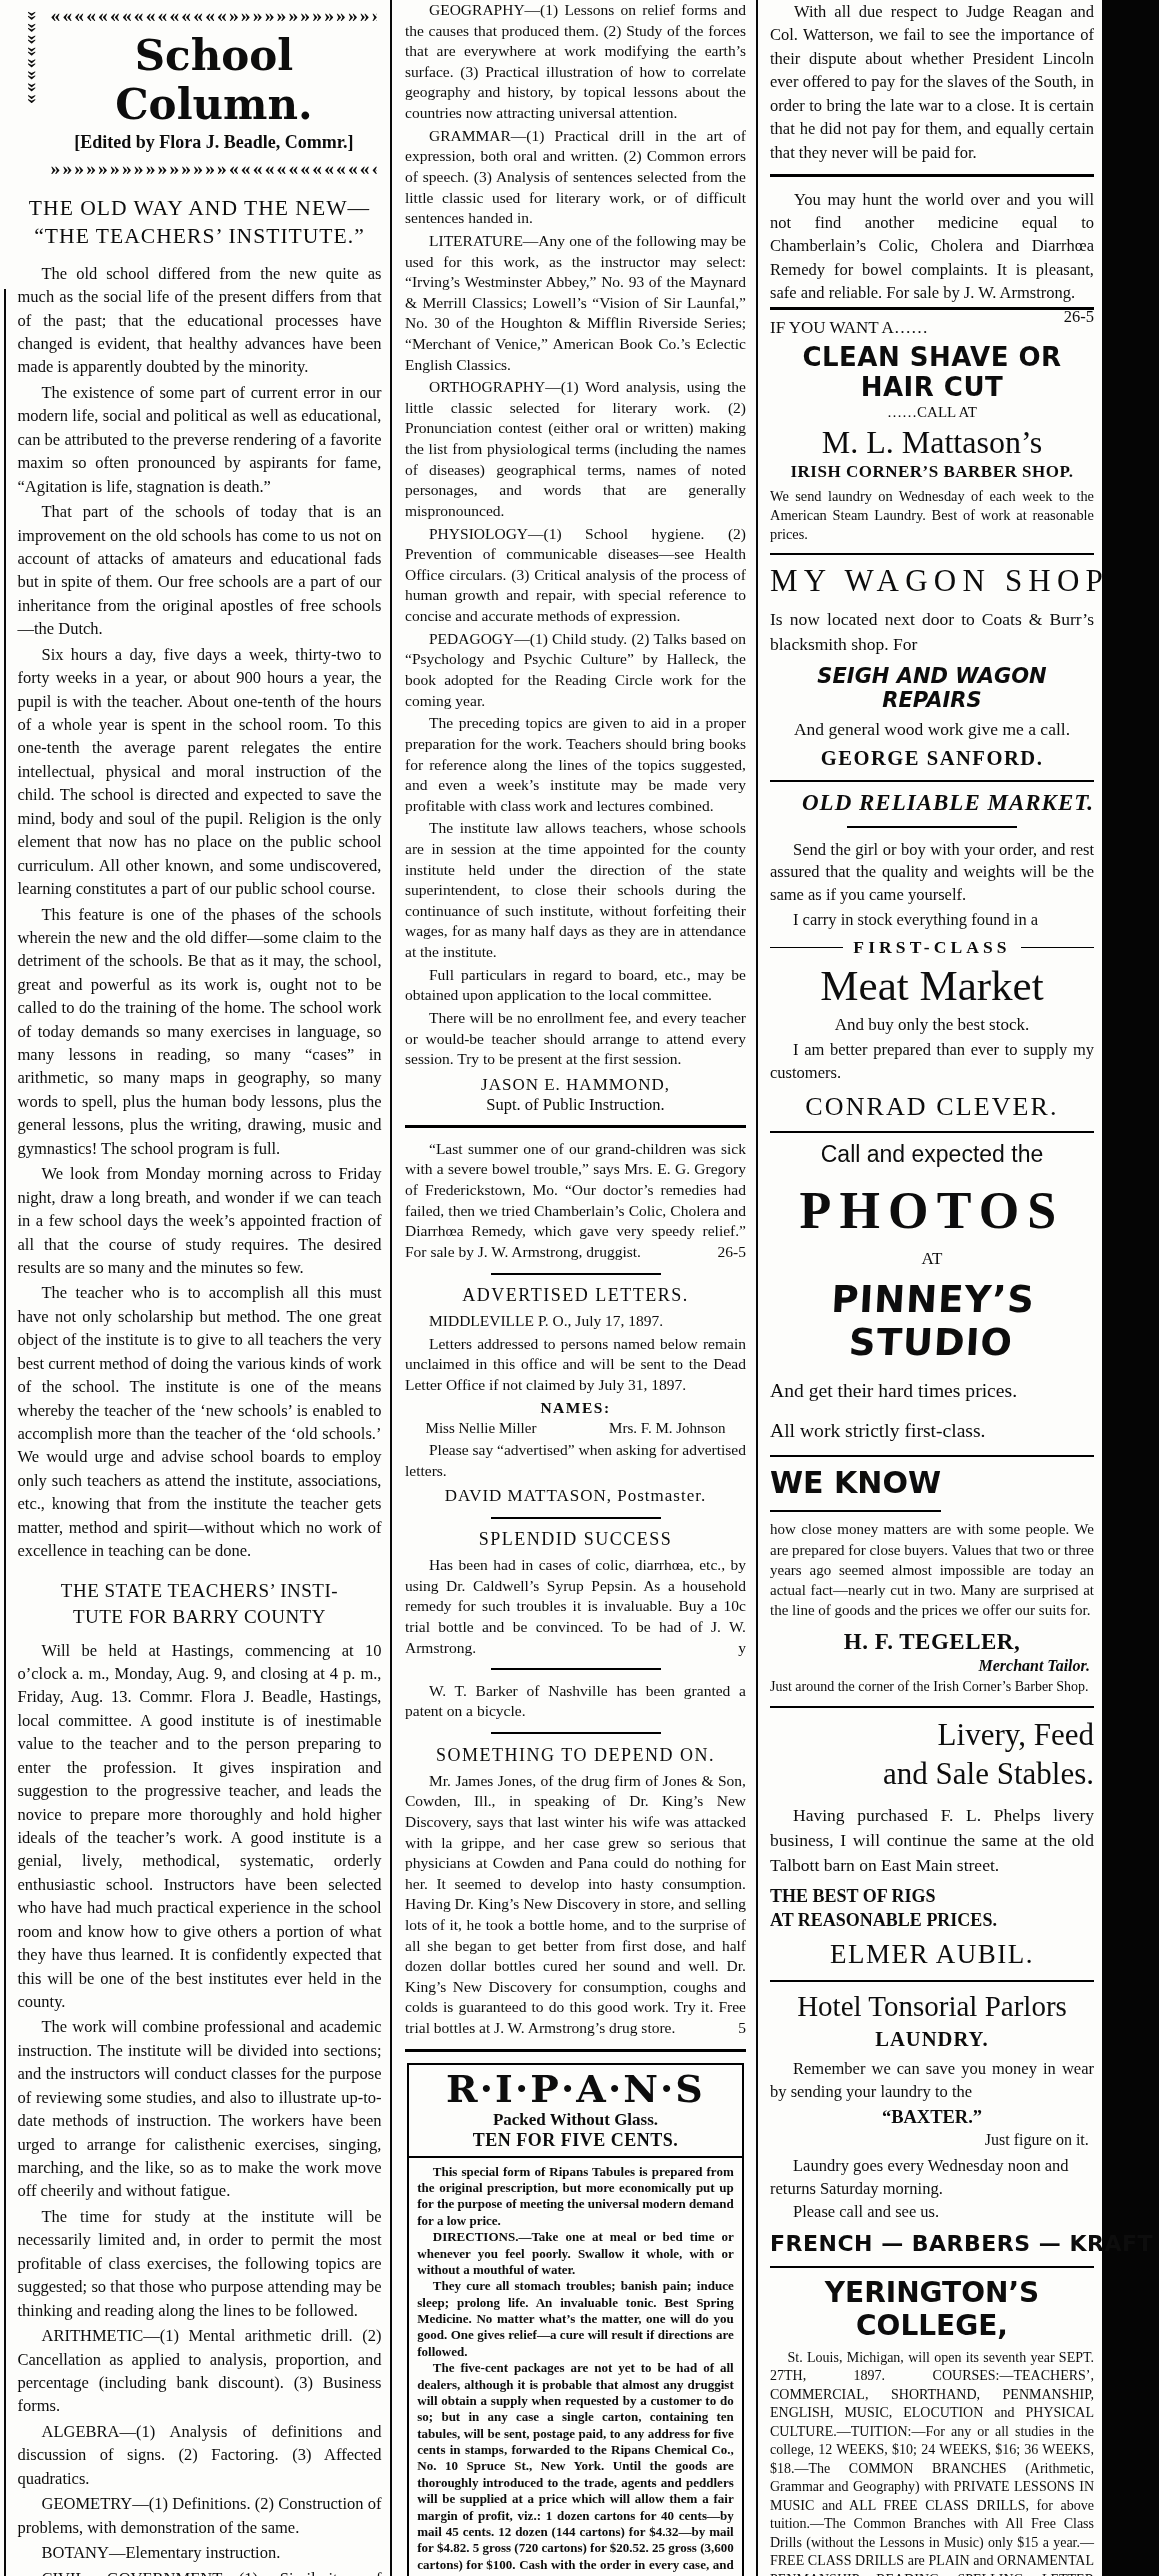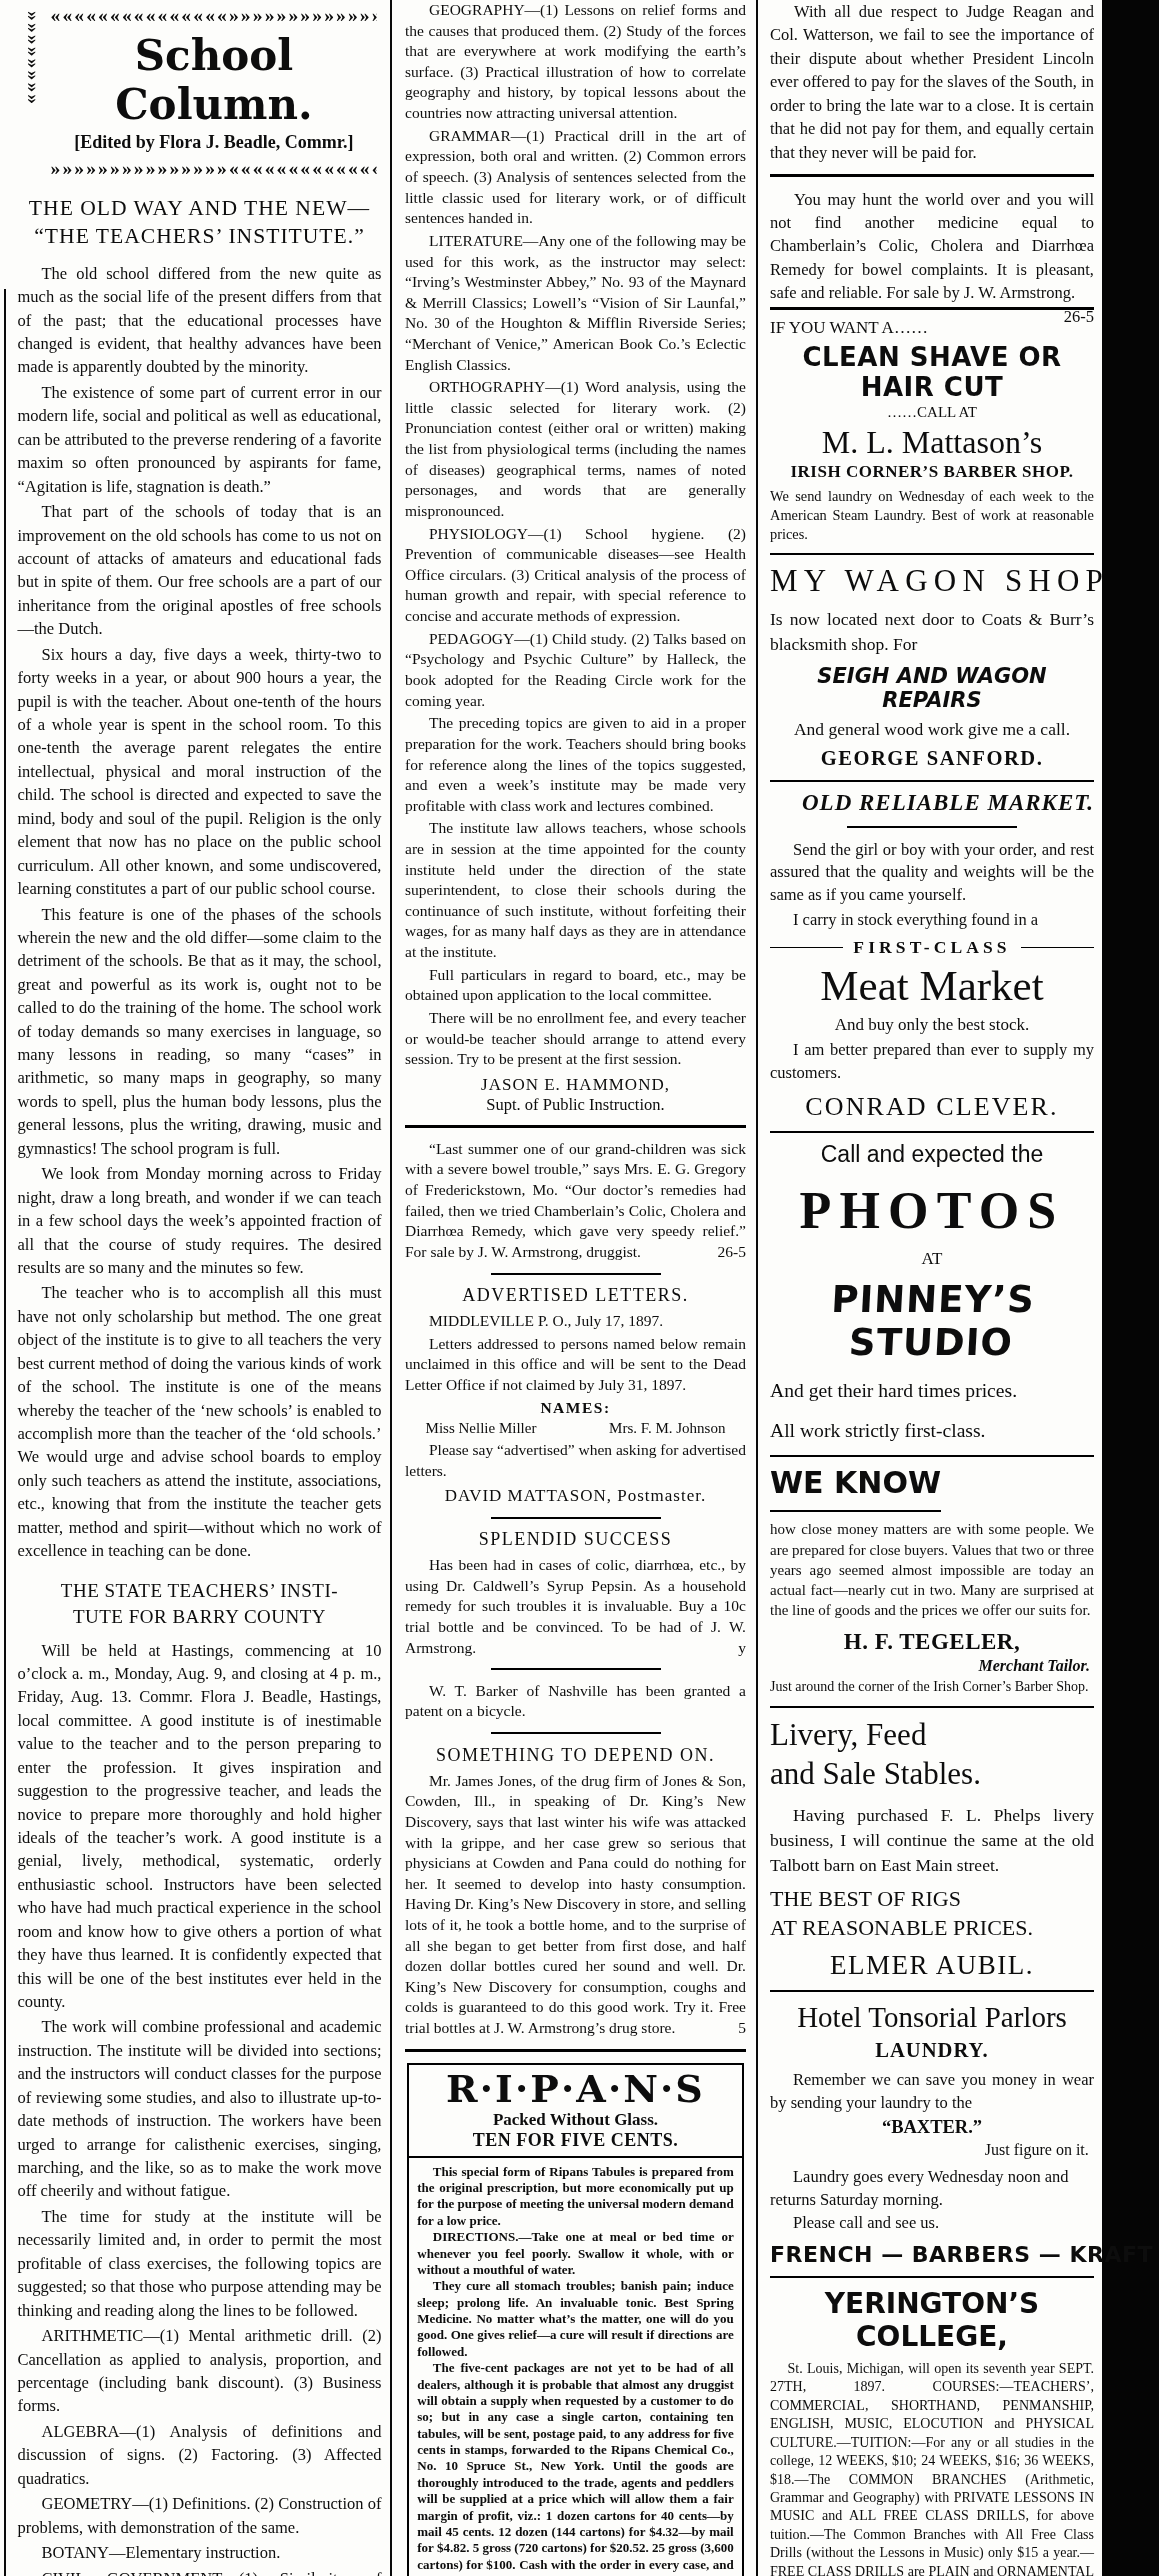--- a/index.html
+++ b/index.html
@@ -106,23 +106,23 @@
   .photos-at { text-align:center; font-size:17px; margin:9.3px 0; }
   .pinneys { text-align:center; font-size:37px; letter-spacing:1px; transform:skewX(-3deg); }
   .photos-tail { font-size:19.6px; line-height:1.5; margin-top:11.3px; }
 
   .we-know { font-size:30px; display:inline-block; border-bottom:2.6px double #000; padding-bottom:10px; }
   .wk-body { font-size:15px; line-height:1.34; text-align:justify; margin-top:7.2px; }
   .tegeler { text-align:center; font-size:23px; font-weight:bold; margin-top:9.3px; letter-spacing:0.5px; }
   .merchant { text-align:right; font-size:16px; font-weight:bold; font-style:italic; margin:2.1px 4.1px 3.1px 0; }
   .wk-note { font-size:14px; line-height:1.3; }
 
-  .livery-title { text-align:left; font-size:31px; line-height:1.25; }
+  .livery-title { text-align:right; font-size:31px; line-height:1.25; }
   .livery-body { font-size:17.5px; line-height:1.42; text-align:justify; text-indent:23px; margin:9.3px 0 6.2px; }
-  .rigs { font-size:22px; font-weight:normal; line-height:1.35; }
+  .rigs { font-size:18px; font-weight:bold; line-height:1.35; }
   .aubil { text-align:center; font-size:27px; letter-spacing:1.5px; margin-top:7.2px; }
 
   .hotel-title { text-align:center; font-size:29px; margin-bottom:5.2px; }
   .hotel-sub { text-align:center; font-size:20.6px; font-weight:bold; letter-spacing:1px; margin-bottom:6.2px; }
   .hotel-body { font-size:16.5px; line-height:1.4; text-align:justify; text-indent:23px; }
   .baxter { text-align:center; font-size:18.5px; font-weight:bold; margin:3.1px 0; }
   .figure { text-align:right; font-size:16px; margin:1px 5.2px 5.2px 0; }
   .hotel-note { font-size:16.5px; line-height:1.4; text-indent:23px; }
   .fbk { text-align:center; font-size:22px; letter-spacing:0.5px; margin-top:8.2px; white-space:nowrap; }
 

